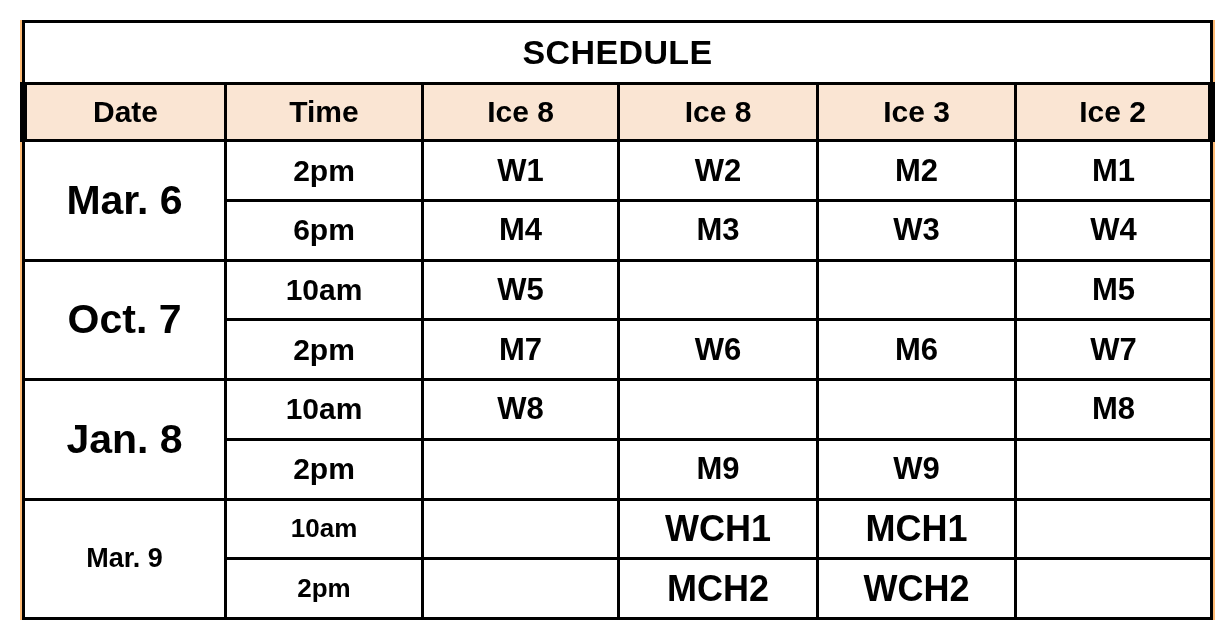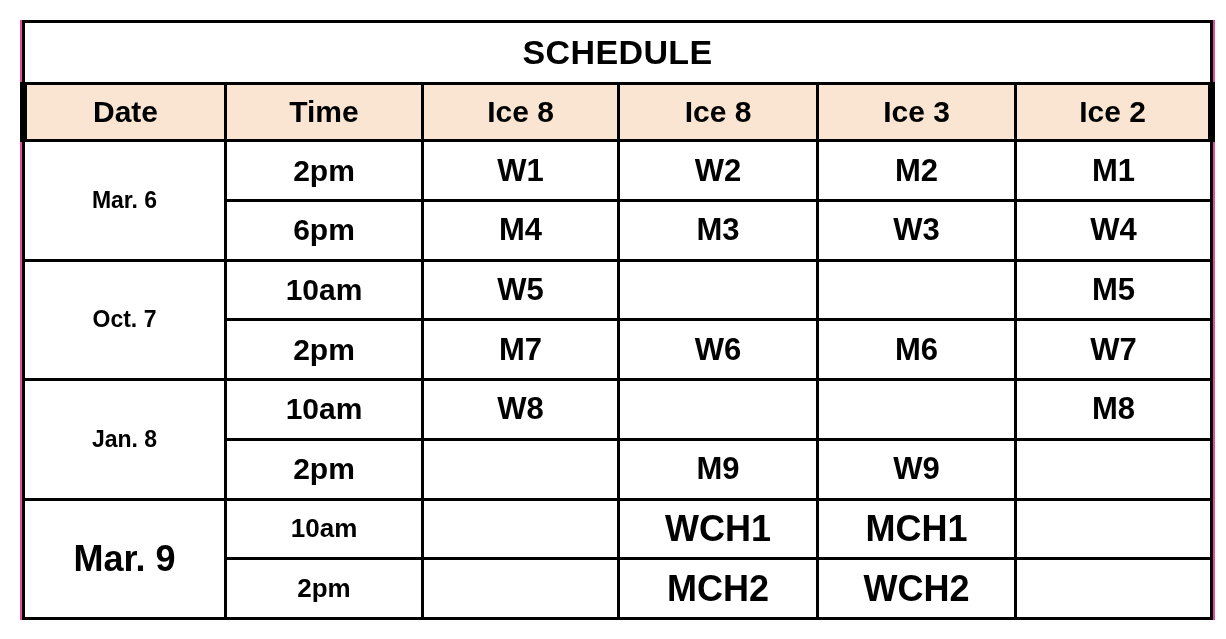--- a/index.html
+++ b/index.html
@@ -20,21 +20,21 @@
     top: 20px;
     width: 1188px;
     height: 600px;
   }
 
   table.schedule {
     width: 1188px;
     height: 600px;
     border-collapse: collapse;
     table-layout: fixed;
-    background: #ec4899;
+    background: #fdba74;
   }
 
   table.schedule td,
   table.schedule th {
     border: 3px solid #000000;
     text-align: center;
     vertical-align: middle;
     padding: 0;
     color: #000000;
     font-weight: bold;
@@ -59,33 +59,33 @@
     font-size: 30px;
     height: 54px;
     border-bottom-width: 6px;
     border-top-width: 0;
   }
   .col-head.edge-left  { border-left-width: 7px; }
   .col-head.edge-right { border-right-width: 7px; }
 
   
   .date-cell {
-    font-size: 23px;
+    font-size: 41px;
     border-left-width: 7px;
   }
   .grp-top    { border-top-width: 6px; }
   .grp-bottom { border-bottom-width: 6px; }
   .edge-right { border-right-width: 7px; }
   .last-row   { border-bottom-width: 7px; }
 
   .time-cell { font-size: 30px; }
   .ice-cell  { font-size: 31px; }
 
   
-  .small .date-cell { font-size: 36px; }
+  .small .date-cell { font-size: 27px; }
   .small .time-cell { font-size: 26px; }
   .small .ice-cell  { font-size: 36px; }
 
   .row-std { height: 59px; }
 </style>
 </head>
 <body>
 
 <div id="schedule-wrap">
   <table class="schedule">

